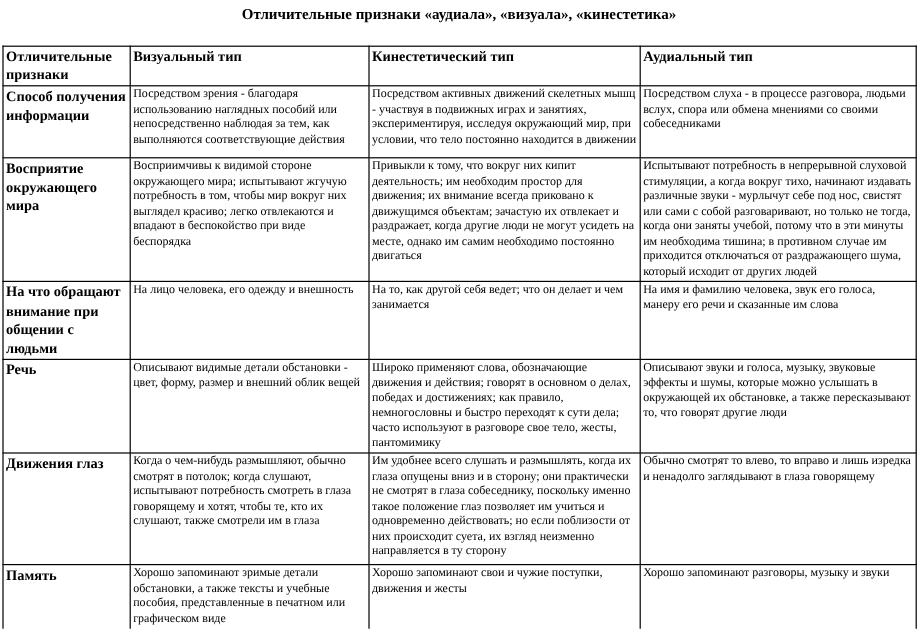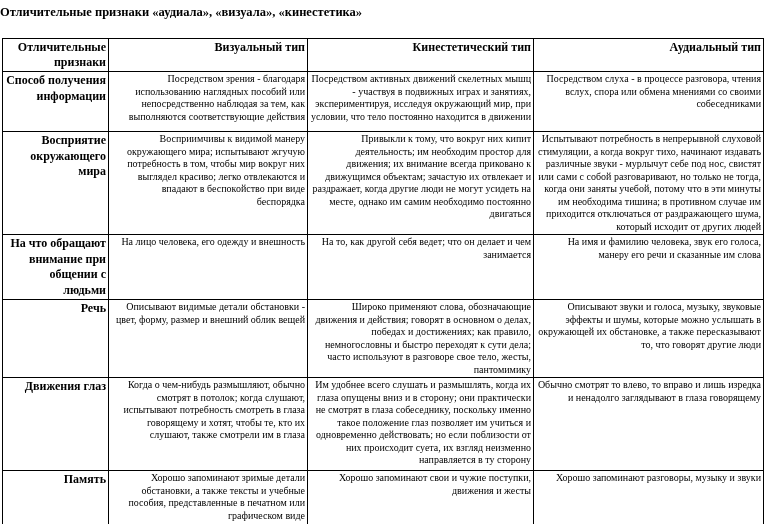--- a/index.html
+++ b/index.html
@@ -14,38 +14,38 @@
       overflow: hidden;
     }
     .page {
       position: relative;
       width: 765px;
       height: 524px;
       background: #ffffff;
     }
     .title {
       margin-top: 5px;
-      text-align: left;
+      text-align: center;
       font-weight: bold;
       font-size: 12.5px;
       line-height: 14px;
     }
     table.traits-table {
       position: absolute;
       left: 2px;
       top: 33px;
       width: 761px;
       border-collapse: collapse;
       table-layout: fixed;
     }
     table.traits-table th,
     table.traits-table td {
       border: 1px solid #000000;
       vertical-align: top;
-      text-align: right;
+      text-align: left;
       padding: 1px 2px;
       overflow: hidden;
     }
     th.col-header {
       font-weight: bold;
       font-size: 12px;
       line-height: 15px;
       padding-top: 3px;
     }
     td.feature {
@@ -87,25 +87,25 @@
         <th class="col-header">Визуальный тип</th>
         <th class="col-header">Кинестетический тип</th>
         <th class="col-header">Аудиальный тип</th>
       </tr>
     </thead>
     <tbody>
       <tr class="row-0">
         <td class="feature">Способ получения информации</td>
         <td class="body-cell">Посредством зрения - благодаря использованию наглядных пособий или непосредственно наблюдая за тем, как выполняются соответствующие действия</td>
         <td class="body-cell">Посредством активных движений скелетных мышц - участвуя в подвижных играх и занятиях, экспериментируя, исследуя окружающий мир, при условии, что тело постоянно находится в движении</td>
-        <td class="body-cell">Посредством слуха - в процессе разговора, чтения вслух, спора или обмена мнениями со своими собеседниками</td>
+        <td class="body-cell">Посредством слуха - в процессе разговора, людьми вслух, спора или обмена мнениями со своими собеседниками</td>
       </tr>
       <tr class="row-1">
         <td class="feature">Восприятие окружающего мира</td>
-        <td class="body-cell">Восприимчивы к видимой манеру окружающего мира; испытывают жгучую потребность в том, чтобы мир вокруг них выглядел красиво; легко отвлекаются и впадают в беспокойство при виде беспорядка</td>
+        <td class="body-cell">Восприимчивы к видимой стороне окружающего мира; испытывают жгучую потребность в том, чтобы мир вокруг них выглядел красиво; легко отвлекаются и впадают в беспокойство при виде беспорядка</td>
         <td class="body-cell">Привыкли к тому, что вокруг них кипит деятельность; им необходим простор для движения; их внимание всегда приковано к движущимся объектам; зачастую их отвлекает и раздражает, когда другие люди не могут усидеть на месте, однако им самим необходимо постоянно двигаться</td>
         <td class="body-cell">Испытывают потребность в непрерывной слуховой стимуляции, а когда вокруг тихо, начинают издавать различные звуки - мурлычут себе под нос, свистят или сами с собой разговаривают, но только не тогда, когда они заняты учебой, потому что в эти минуты им необходима тишина; в противном случае им приходится отключаться от раздражающего шума, который исходит от других людей</td>
       </tr>
       <tr class="row-2">
         <td class="feature">На что обращают внимание при общении с людьми</td>
         <td class="body-cell">На лицо человека, его одежду и внешность</td>
         <td class="body-cell">На то, как другой себя ведет; что он делает и чем занимается</td>
         <td class="body-cell">На имя и фамилию человека, звук его голоса, манеру его речи и сказанные им слова</td>
       </tr>
       <tr class="row-3">

